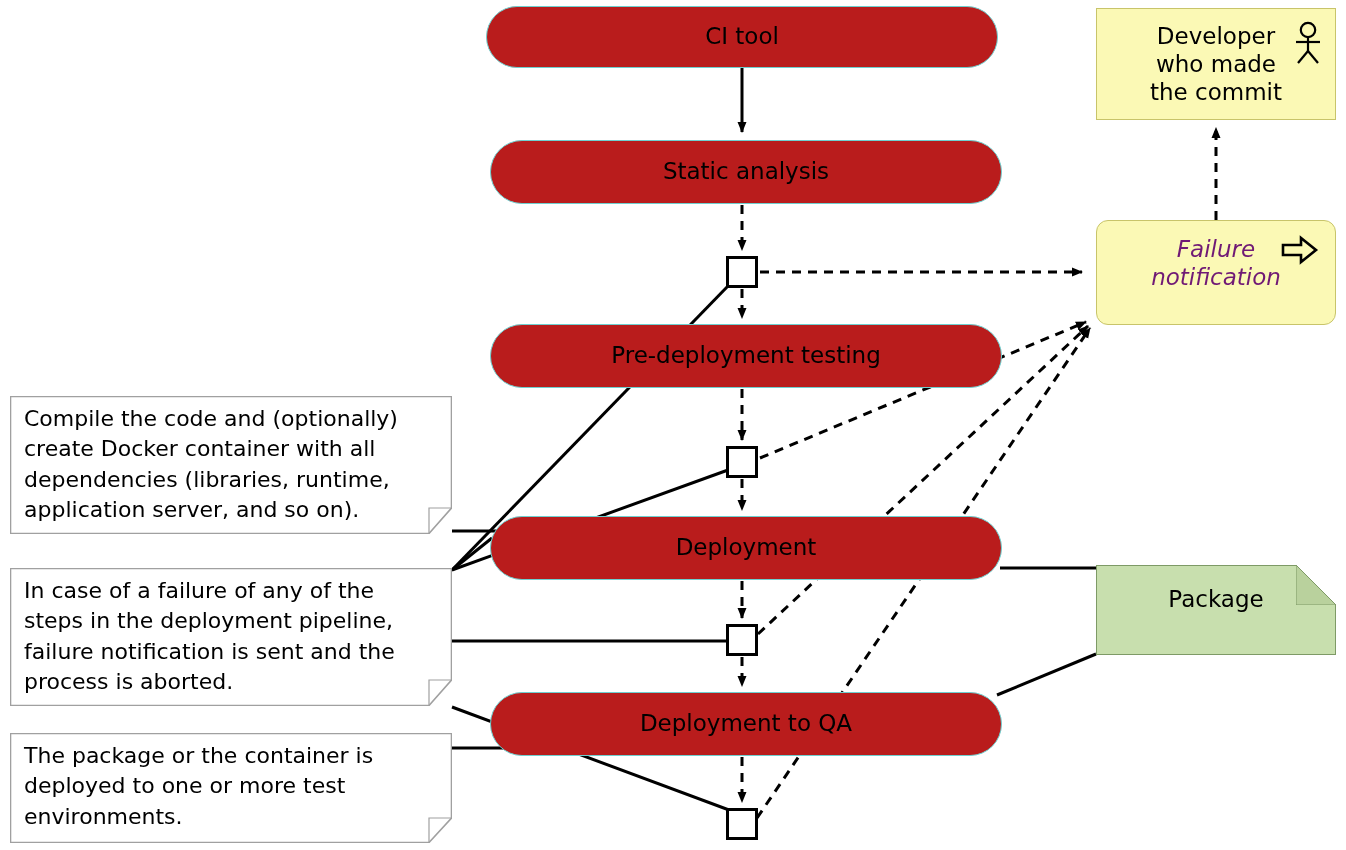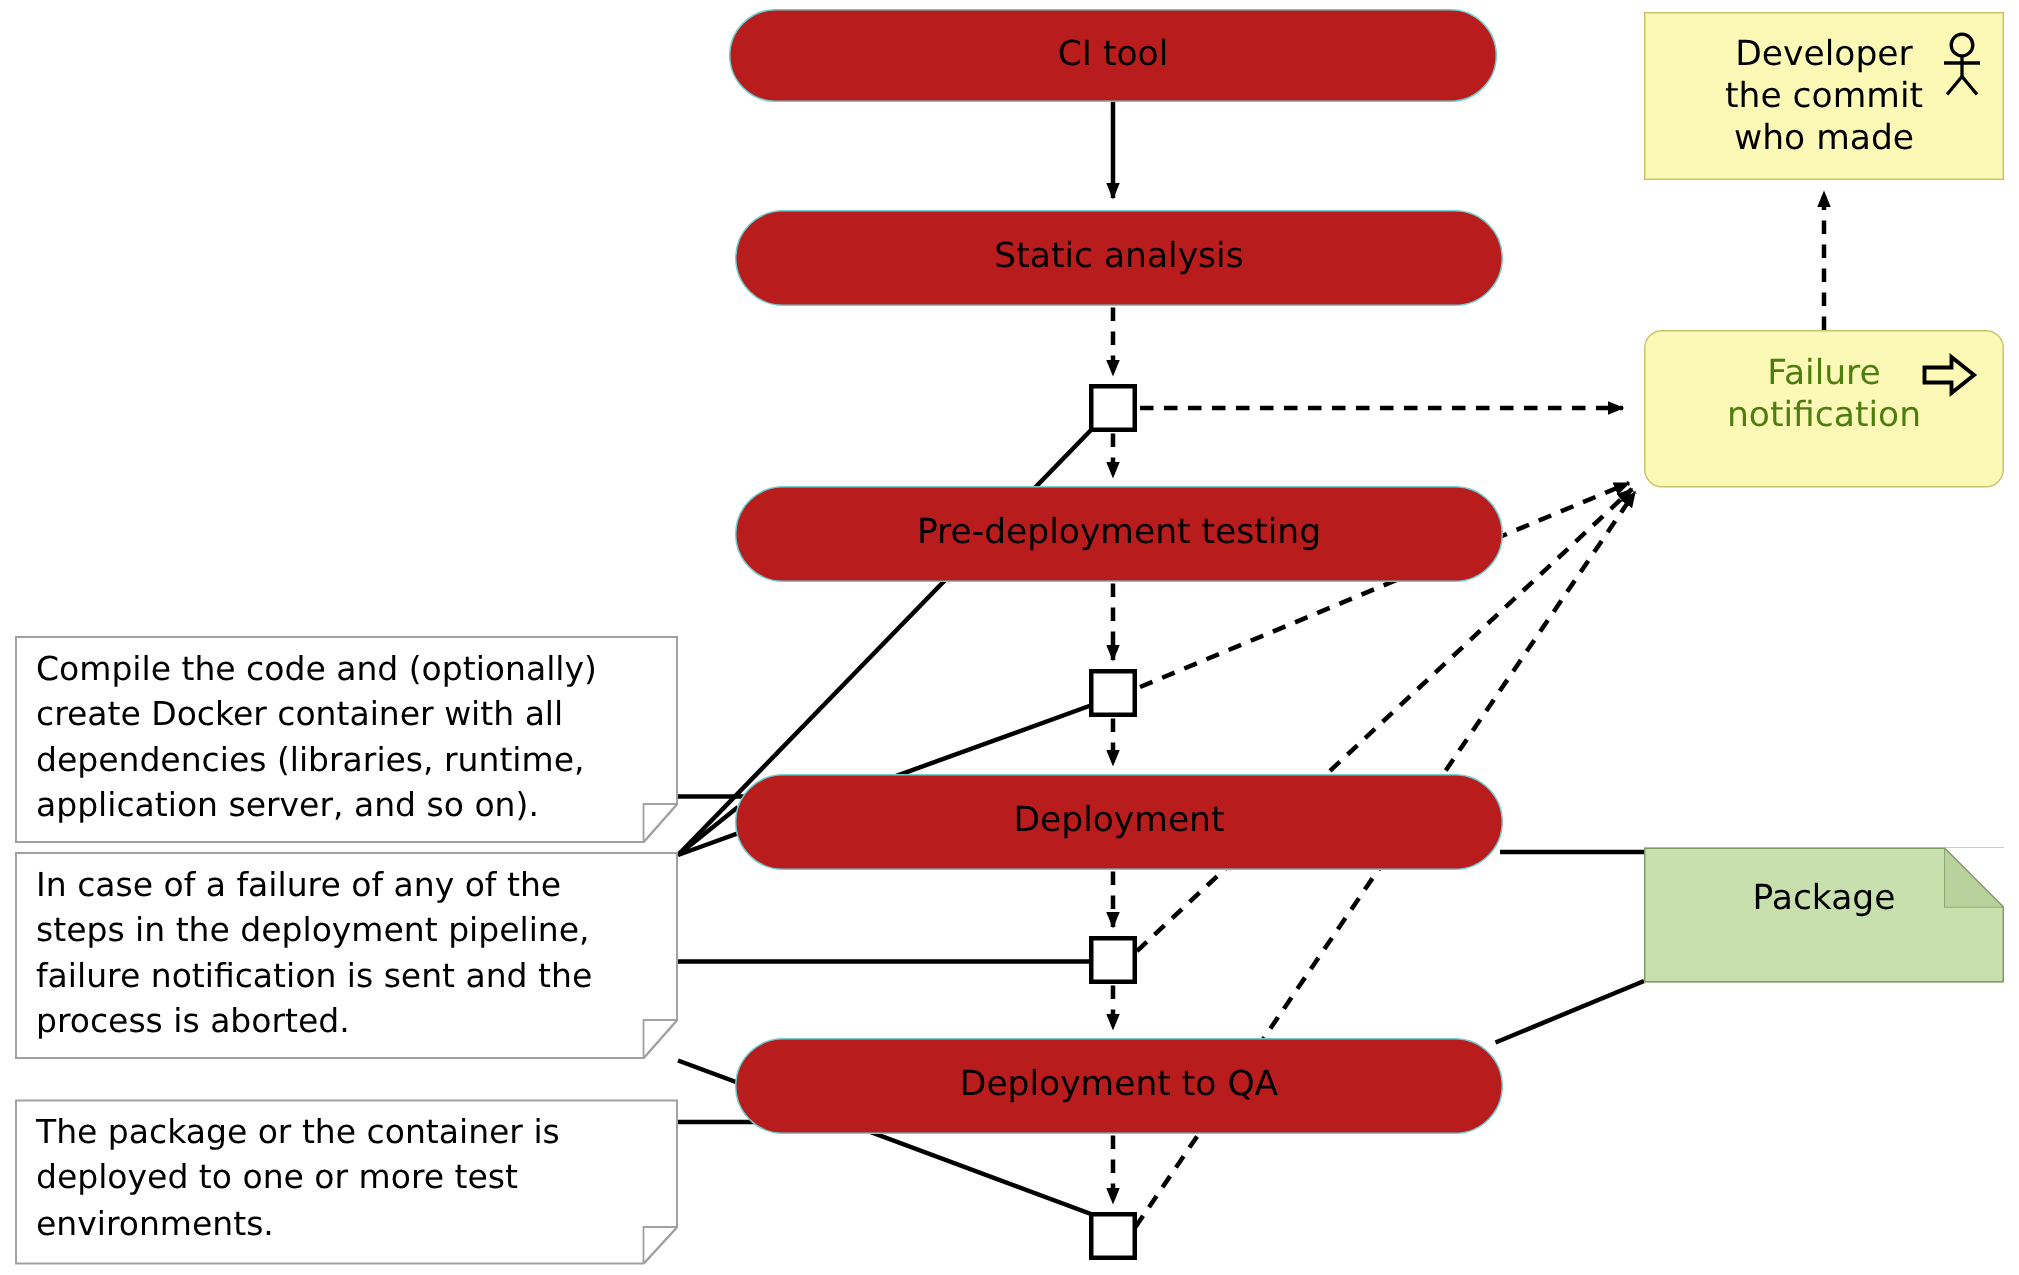--- a/index.html
+++ b/index.html
@@ -45,25 +45,26 @@
     z-index: 3;
   }
   
   .signal {
     background: #fbf9b5;
     border: 1px solid #c8c46a;
     border-radius: 12px;
     display: flex;
     align-items: center;
     justify-content: center;
-    color: #4d7c0f;
+    color: #701a75;
     font-size: 23px;
     line-height: 1.22;
     text-align: center;
     z-index: 3;
+    font-style: italic;
   }
   
   .actorbox {
     background: #fbf9b5;
     border: 1px solid #c8c46a;
     border-radius: 0;
     display: flex;
     align-items: center;
     justify-content: center;
     color: #000000;
@@ -204,22 +205,22 @@
 
   <div class="node decision" style="left:726px; top:256px; width:32px; height:32px;"></div>
   <div class="node decision" style="left:726px; top:446px; width:32px; height:32px;"></div>
   <div class="node decision" style="left:726px; top:624px; width:32px; height:32px;"></div>
   <div class="node decision" style="left:726px; top:808px; width:32px; height:32px;"></div>
 
   <div class="node actorbox" style="left:1096px; top:8px; width:240px; height:112px; position:absolute;">
     <div style="position:absolute; left:0; right:0; top:13px; text-align:center;
                 padding-left:0px;">
       <div>Developer</div>
+      <div>who made</div>
       <div>the commit</div>
-      <div>who made</div>
     </div>
     <svg class="actor-icon" width="34" height="44" viewBox="0 0 34 44">
       <circle cx="17" cy="9" r="7.2" fill="none" stroke="#000" stroke-width="2.2"></circle>
       <line x1="17" y1="16.5" x2="17" y2="30" stroke="#000" stroke-width="2.2"></line>
       <line x1="5" y1="21" x2="29" y2="21" stroke="#000" stroke-width="2.2"></line>
       <line x1="17" y1="30" x2="7" y2="42" stroke="#000" stroke-width="2.2"></line>
       <line x1="17" y1="30" x2="27" y2="42" stroke="#000" stroke-width="2.2"></line>
     </svg>
   </div>
 
@@ -236,21 +237,21 @@
   <div class="node artifact" style="left:1096px; top:565px; width:240px; height:90px; position:absolute;">
     <div class="artifact-label">Package</div>
     <svg style="position:absolute; right:-1px; top:-1px;" width="40" height="40" viewBox="0 0 40 40">
       <path d="M0,0 L40,40 L40,0 Z" fill="#ffffff" stroke="none"></path>
       <path d="M0,0 L40,40 L0,40 Z" fill="#b9d19d" stroke="none" transform="translate(0,0)"></path>
       <path d="M0,0 L0,40 L40,40" fill="none" stroke="#7e9a66" stroke-width="1"></path>
       <path d="M0,0 L40,40" fill="none" stroke="#7e9a66" stroke-width="1"></path>
     </svg>
   </div>
 
-  <div class="note" style="left:10px; top:396px; width:442px; height:138px;margin-top:28px;">
+  <div class="note" style="left:10px; top:396px; width:442px; height:138px;">
     <svg class="note-shape" width="442" height="138" viewBox="0 0 442 138">
       <path d="M0.5,0.5 L441.5,0.5 L441.5,112 L419,137.5 L0.5,137.5 Z" fill="#ffffff" stroke="#a0a0a0" stroke-width="1.6"></path>
       <path d="M441.5,112 L419,112 L419,137.5" fill="none" stroke="#a0a0a0" stroke-width="1.2"></path>
     </svg>
     <div class="note-text">Compile the code and (optionally)
 create Docker container with all
 dependencies (libraries, runtime,
 application server, and so on).</div>
   </div>
 

